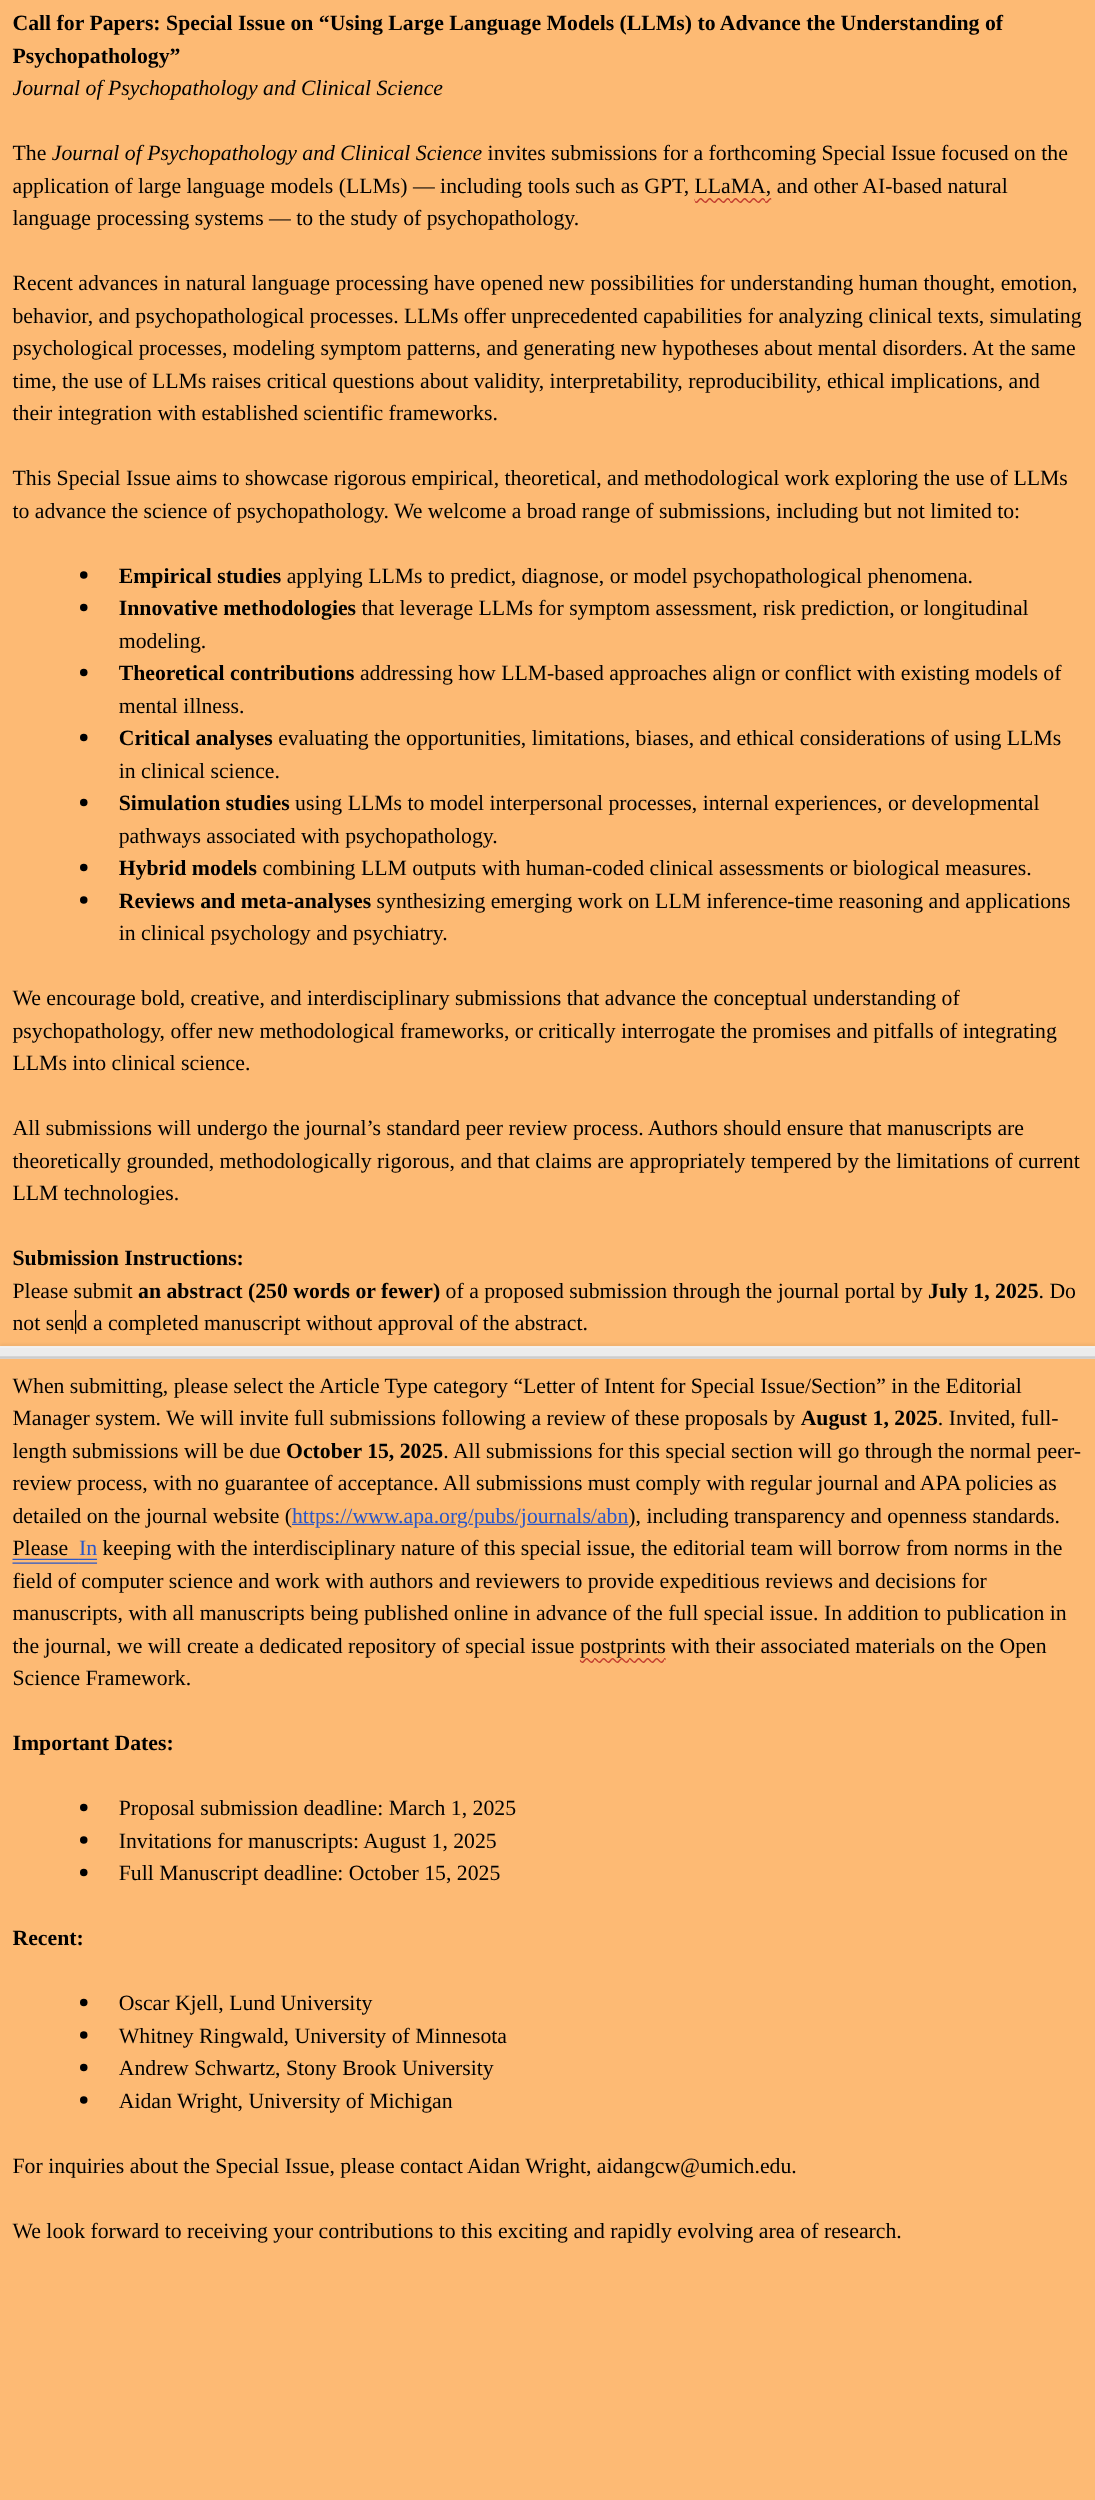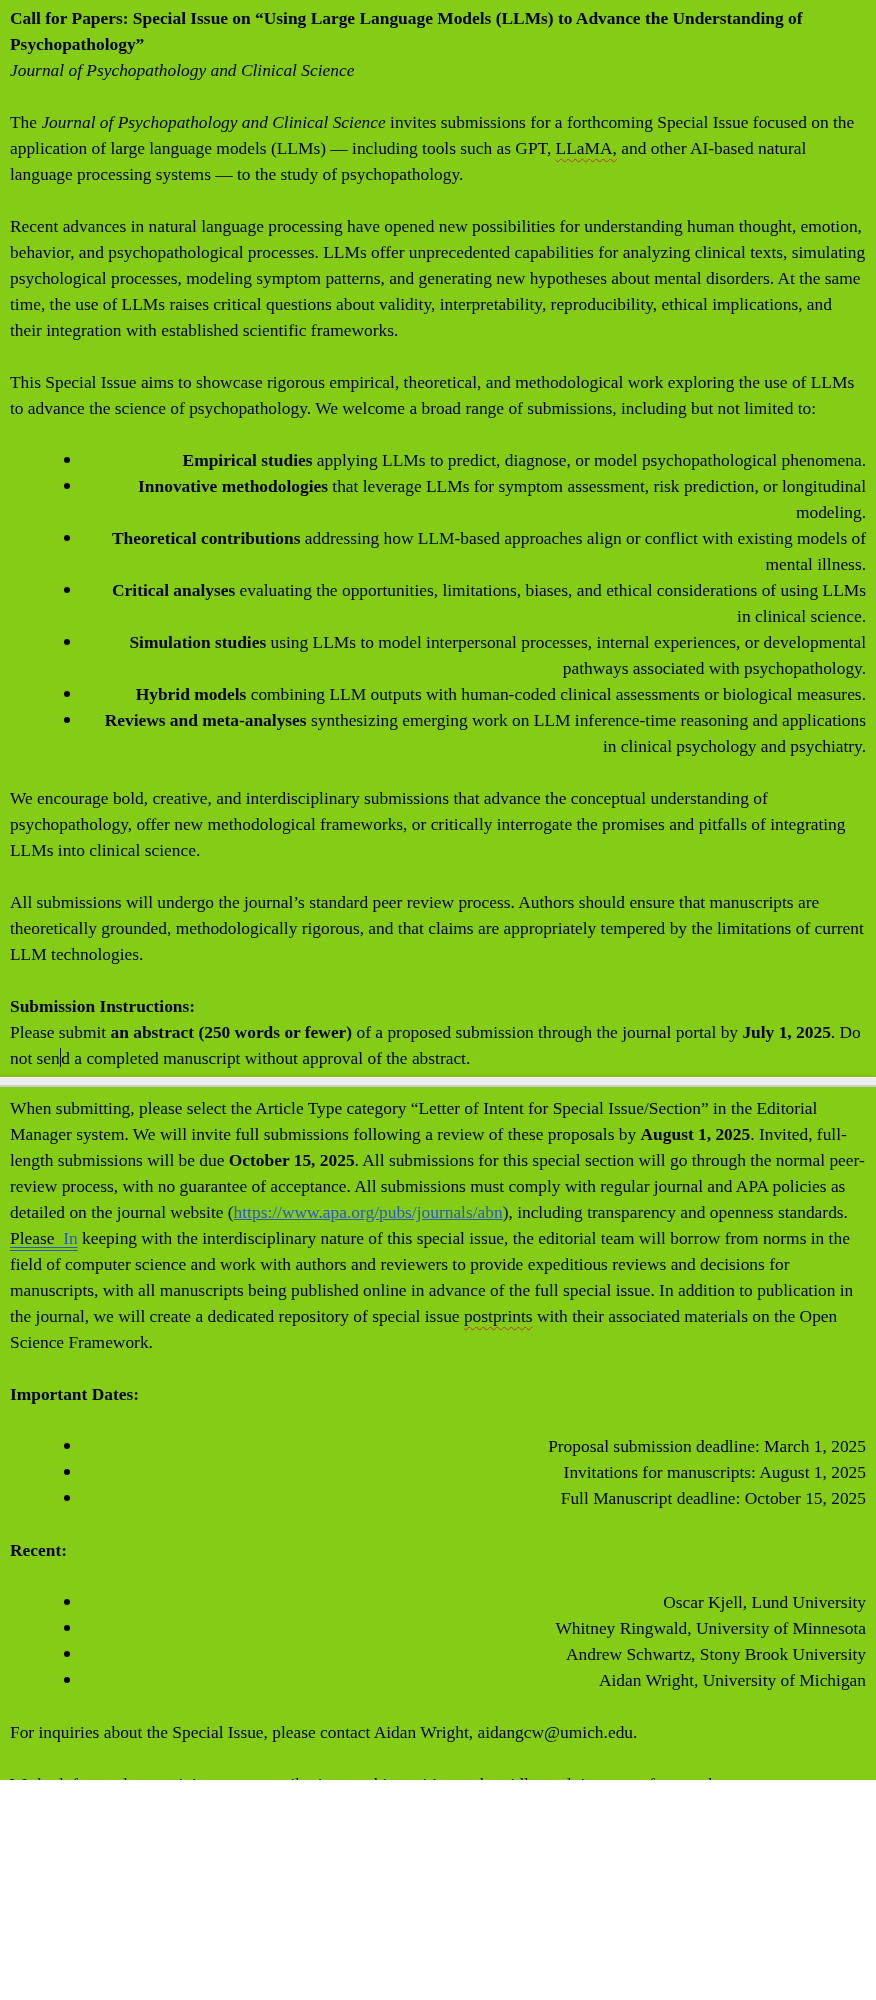--- a/index.html
+++ b/index.html
@@ -1,26 +1,26 @@
 <!DOCTYPE html>
 <html><head>
 <meta charset="utf-8">
 <style>
   html,body{margin:0;padding:0;background:#fff;}
   .page{
-    width:876px;height:1780px;box-sizing:border-box;
+    width:876px;height:2000px;box-sizing:border-box;
     padding:5px 10px 0 10px;
     font-family:"Liberation Serif","DejaVu Serif",serif;
     font-size:17.4px;line-height:26px;color:#000;
-    overflow:hidden;background:#84cc16;
+    overflow:hidden;background:#fdba74;
   }
   p{margin:0 0 26px 0;}
   p.tight{margin-bottom:0;}
   p.hd{font-weight:bold;}
-  ul{list-style:none;margin:0 0 26px 0;padding-left:85px;text-align:right;}
+  ul{list-style:none;margin:0 0 26px 0;padding-left:85px;}
   li{position:relative;}
   li::before{
     content:"";position:absolute;left:-31px;top:10px;
     width:6px;height:6px;border-radius:50%;background:#000;
   }
   .run-b{font-weight:bold;}
   .run-i{font-style:italic;}
   .run-u{}
   .run-link{color:#2b57c8;text-decoration:underline;cursor:pointer;}
   .run-wavy{

